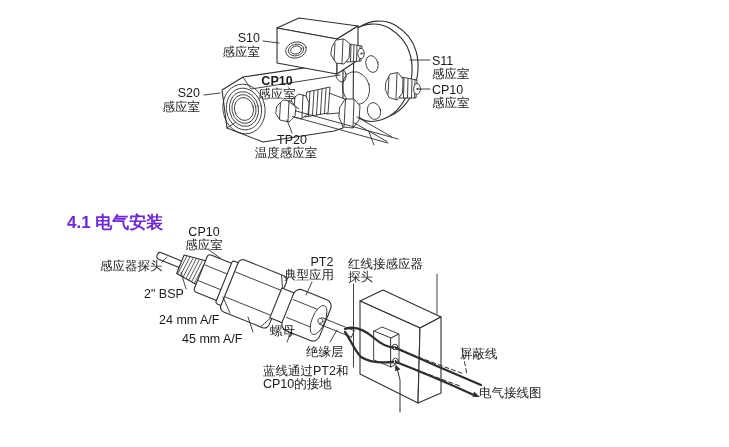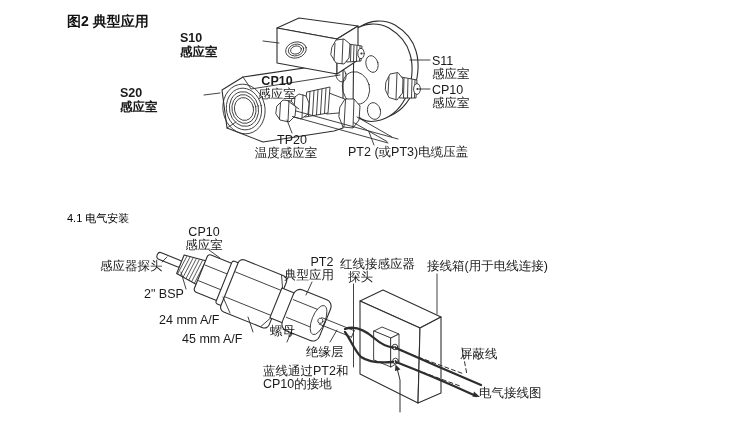--- a/index.html
+++ b/index.html
@@ -1,23 +1,23 @@
 <!DOCTYPE html>
 <html><head>
 <meta charset="utf-8">
 <style>
   html,body{margin:0;padding:0;background:#fff;}
   .page{position:relative;width:729px;height:447px;background:#fff;overflow:hidden;
         font-family:"Liberation Sans","DejaVu Sans",sans-serif;color:#151515;}
   .canvas{position:absolute;left:0;top:0;}
   .lbl{position:absolute;font-size:12.5px;line-height:13px;white-space:nowrap;color:#1a1a1a;}
   .ttl{position:absolute;font-size:14px;font-weight:600;white-space:nowrap;color:#111;}
-  .sec{position:absolute;font-size:11px;font-weight:400;white-space:nowrap;color:#000000;}
+  .sec{position:absolute;font-size:17px;font-weight:700;white-space:nowrap;color:#6d28d9;}
   .ctr{text-align:center;width:80px;}
-  .rgt{text-align:left;width:80px;font-weight:bold;}
+  .rgt{text-align:right;width:80px;}
   .b{font-weight:700;}
   svg *{vector-effect:non-scaling-stroke;}
 </style>
 </head>
 <body>
 
 <div class="page">
 
   <svg class="canvas" width="729" height="447" viewBox="0 0 729 447" fill="none" stroke="#2e2e2e" stroke-width="1.1" stroke-linejoin="round" stroke-linecap="round">
 
@@ -182,61 +182,58 @@
       </g>
       <polygon points="480,397 474,391.5 472.5,396.8" fill="#2e2e2e" stroke="none"></polygon>
 
       <g stroke-width="1">
         <path d="M400,412 L400,380 L397,368"></path>
         <polygon points="395.5,364.5 400.5,369.5 395,371" fill="#2e2e2e" stroke="none"></polygon>
       </g>
     </g>
   </svg>
 
-  <div class="ttl" style="left:67px;top:13px">图2 典型应用</div>
 
   <div class="lbl rgt" style="left:180px;top:32px">S10</div>
   <div class="lbl rgt" style="left:180px;top:46px">感应室</div>
 
   <div class="lbl" style="left:432px;top:55px">S11</div>
   <div class="lbl" style="left:432px;top:68px">感应室</div>
 
   <div class="lbl" style="left:432px;top:84px">CP10</div>
   <div class="lbl" style="left:432px;top:97px">感应室</div>
 
   <div class="lbl rgt" style="left:120px;top:87px">S20</div>
   <div class="lbl rgt" style="left:120px;top:101px">感应室</div>
 
   <div class="lbl ctr b" style="left:237px;top:75px">CP10</div>
   <div class="lbl ctr" style="left:237px;top:88px">感应室</div>
 
   <div class="lbl ctr" style="left:252px;top:134px">TP20</div>
   <div class="lbl ctr" style="left:246px;top:147px">温度感应室</div>
 
-  <div class="lbl" style="left:348px;top:146px">PT2 (或PT3)电缆压盖</div>
 
   <div class="sec" style="left:67px;top:211px">4.1 电气安装</div>
 
   <div class="lbl ctr" style="left:164px;top:226px">CP10</div>
   <div class="lbl ctr" style="left:164px;top:239px">感应室</div>
 
   <div class="lbl" style="left:100px;top:260px">感应器探头</div>
   <div class="lbl" style="left:144px;top:288px">2" BSP</div>
   <div class="lbl" style="left:159px;top:314px">24 mm A/F</div>
   <div class="lbl" style="left:182px;top:333px">45 mm A/F</div>
   <div class="lbl" style="left:270px;top:325px">螺母</div>
   <div class="lbl" style="left:306px;top:346px">绝缘层</div>
 
   <div class="lbl ctr" style="left:282px;top:256px">PT2</div>
   <div class="lbl ctr" style="left:269px;top:269px">典型应用</div>
 
-  <div class="lbl" style="left:340px;top:258px">红线接感应器</div>
+  <div class="lbl" style="left:348px;top:258px">红线接感应器</div>
   <div class="lbl" style="left:348px;top:271px">探头</div>
 
-  <div class="lbl" style="left:427px;top:260px">接线箱(用于电线连接)</div>
 
   <div class="lbl" style="left:263px;top:365px">蓝线通过PT2和</div>
   <div class="lbl" style="left:263px;top:378px">CP10的接地</div>
 
   <div class="lbl" style="left:460px;top:348px">屏蔽线</div>
   <div class="lbl" style="left:479px;top:387px">电气接线图</div>
 
 </div>
 
 </body></html>

